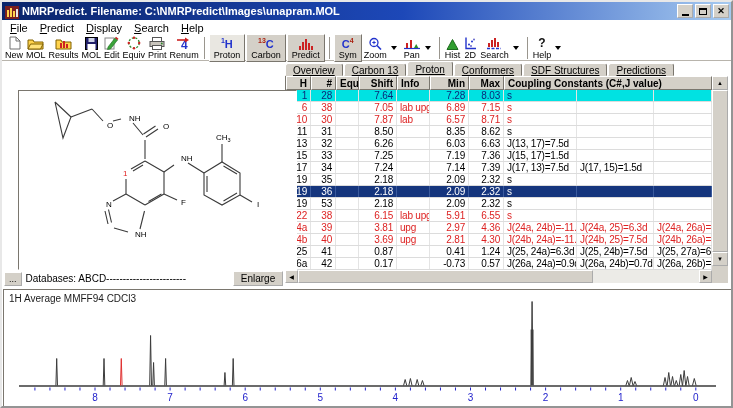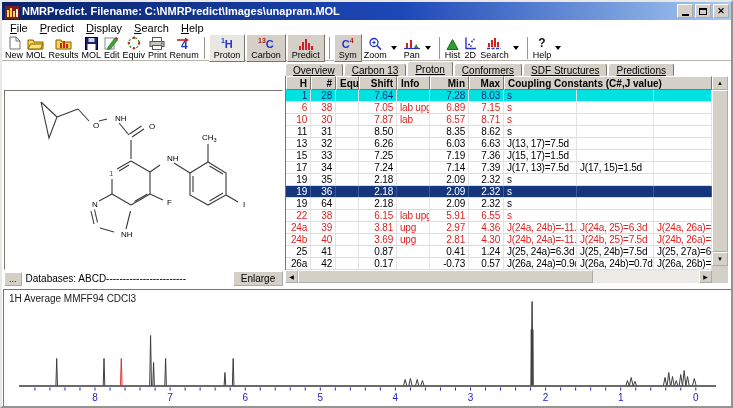--- a/index.html
+++ b/index.html
@@ -52,21 +52,21 @@
   .trow.selected .tcell{border-right-color:#3a5a9d;}
   
   .sbtn{position:absolute;background:#d4d0c8;border:1px outset #fff;display:flex;align-items:center;justify-content:center;
     font-size:6px;color:#000;line-height:6px;}
   .vscroll{position:absolute;left:710px;top:74px;width:16px;height:190px;background:#ecebe7;}
   .vthumb{position:absolute;left:710px;top:88px;width:16px;height:162px;background:#d4d0c8;border:1px outset #fff;}
   .hscroll{position:absolute;left:283px;top:268px;width:427px;height:13px;background:#ecebe7;}
   .hthumb{position:absolute;left:296px;top:268px;width:295px;height:13px;background:#d4d0c8;border:1px outset #fff;}
   .corner{position:absolute;left:710px;top:264px;width:16px;height:17px;background:#d4d0c8;}
   
-  .molpanel{position:absolute;left:2px;top:88px;width:279px;height:180px;background:#fff;border:1px solid;border-color:#7a766e #fff #fff #7a766e;}
+  .molpanel{position:absolute;left:16px;top:88px;width:279px;height:180px;background:#fff;border:1px solid;border-color:#7a766e #fff #fff #7a766e;}
   
   .blbar{position:absolute;left:2px;top:269px;width:279px;height:15px;display:flex;align-items:center;font-size:10px;}
   .smallbtn{height:14px;background:#d4d0c8;border:1px outset #fff;font-size:9px;padding:0 4px;display:flex;align-items:center;color:#000;}
   .dblabel{margin-left:4px;white-space:nowrap;overflow:hidden;flex:1;color:#000;}
   .enlargebtn{height:15px;min-width:50px;justify-content:center;font-size:10px;text-align:center;}
   
   .specpanel{position:absolute;left:1px;top:287px;width:730px;height:119px;background:#fff;border:1px solid;border-color:#7a766e #fff #fff #7a766e;}
   .spectitle{position:absolute;left:5px;top:3px;font-size:10px;color:#1a1a1a;}
 </style>
 </head>
@@ -438,21 +438,21 @@
           <div class="tcell r">2.18</div>
           <div class="tcell"></div>
           <div class="tcell r">2.09</div>
           <div class="tcell r">2.32</div>
           <div class="tcell">s</div>
           <div class="tcell"></div>
           <div class="tcell"></div>
         </div>
         <div class="trow">
           <div class="tcell r">19</div>
-          <div class="tcell r">64</div>
+          <div class="tcell r">53</div>
           <div class="tcell"></div>
           <div class="tcell r">2.18</div>
           <div class="tcell"></div>
           <div class="tcell r">2.09</div>
           <div class="tcell r">2.32</div>
           <div class="tcell">s</div>
           <div class="tcell"></div>
           <div class="tcell"></div>
         </div>
         <div class="trow red">

